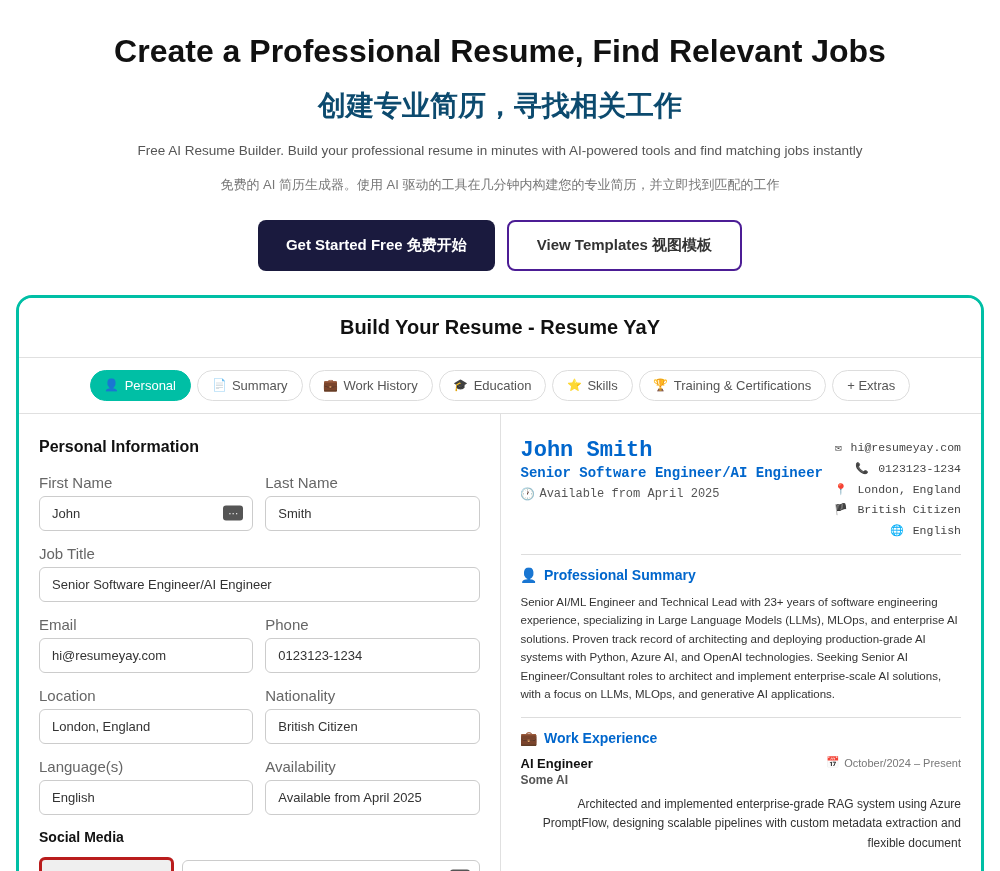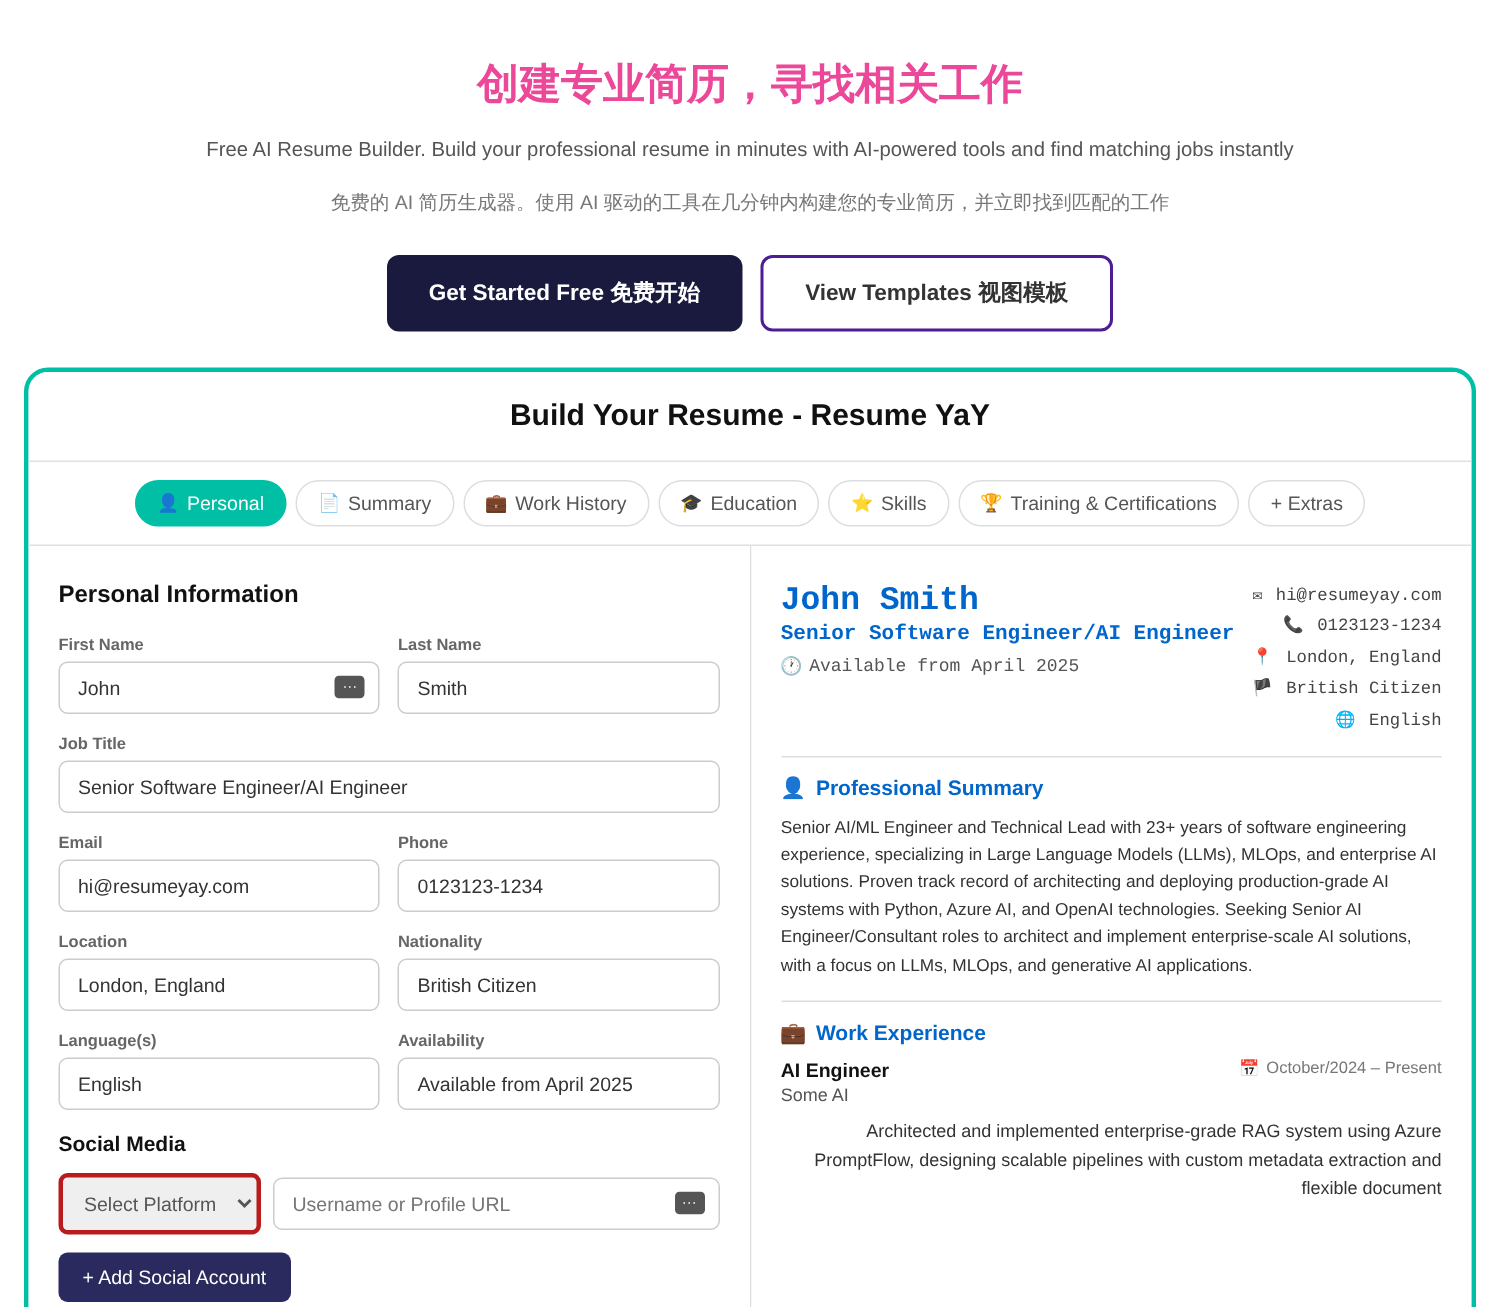--- a/index.html
+++ b/index.html
@@ -1,21 +1,21 @@
 <!DOCTYPE html>
 <html><head>
   <meta charset="utf-8">
   <style>
     * { box-sizing: border-box; margin: 0; padding: 0; }
     body { font-family: -apple-system, BlinkMacSystemFont, 'Segoe UI', sans-serif; background: #fff; color: #333; }
 
     
     .hero { text-align: center; padding: 32px 20px 24px; }
     .hero-title-en { font-size: 32px; font-weight: 700; color: #111; line-height: 1.2; }
-    .hero-title-zh { font-size: 28px; font-weight: 700; color: #ec4899; line-height: 1.4; margin-top: 4px; }
+    .hero-title-zh { font-size: 28px; font-weight: 700; color: #0c4a6e; line-height: 1.4; margin-top: 16px; }
     .hero-subtitle { margin-top: 14px; color: #555; font-size: 13.5px; line-height: 1.6; }
     .hero-subtitle-zh { color: #777; font-size: 13px; }
     .hero-buttons { display: flex; justify-content: center; gap: 12px; margin-top: 24px; }
     .btn-primary { background: #1a1a3e; color: #fff; border: none; padding: 14px 28px; border-radius: 8px; font-size: 15px; font-weight: 600; cursor: pointer; }
     .btn-secondary { background: #fff; color: #333; border: 2px solid #4c1d95; padding: 14px 28px; border-radius: 8px; font-size: 15px; font-weight: 600; cursor: pointer; }
 
     
     .app-container { margin: 0 16px 16px; border: 3px solid #00bfa5; border-radius: 16px; background: #f0f4f8; overflow: hidden; }
     .app-header { background: #fff; text-align: center; padding: 18px; border-bottom: 1px solid #e0e0e0; }
     .app-header-title { font-size: 20px; font-weight: 700; color: #111; }
@@ -29,21 +29,21 @@
     
     .main-layout { display: flex; gap: 0; min-height: 480px; }
     .form-panel { flex: 1; background: #fff; padding: 24px 20px; border-right: 1px solid #e0e0e0; overflow-y: auto; }
     .preview-panel { flex: 1; background: #fff; padding: 24px 20px; overflow-y: auto; }
 
     
     .form-section-title { font-size: 16px; font-weight: 700; color: #111; margin-bottom: 18px; }
     .form-row { display: flex; gap: 12px; margin-bottom: 14px; }
     .form-group { flex: 1; display: flex; flex-direction: column; }
     .form-group.full { flex: 1 1 100%; }
-    .form-label { font-size: 11px; color: #666; margin-bottom: 5px; font-weight: 700; }
+    .form-label { font-size: 15px; color: #666; margin-bottom: 5px; font-weight: 400; }
     .form-input { border: 1px solid #ccc; border-radius: 6px; padding: 9px 12px; font-size: 13px; color: #333; outline: none; width: 100%; }
     .input-with-icon { position: relative; }
     .input-icon { position: absolute; right: 10px; top: 50%; transform: translateY(-50%); background: #555; color: #fff; border-radius: 3px; font-size: 10px; padding: 2px 5px; }
 
     .social-media-title { font-size: 14px; font-weight: 700; margin-bottom: 12px; color: #111; }
     .social-row { display: flex; gap: 8px; align-items: center; margin-bottom: 12px; }
     .social-select { border: 3px solid #b91c1c; border-radius: 6px; padding: 9px 10px; font-size: 13px; color: #555; min-width: 130px; }
     .social-input { flex: 1; border: 1px solid #ccc; border-radius: 6px; padding: 9px 12px; font-size: 13px; color: #aaa; }
     .add-social-btn { display: inline-flex; align-items: center; gap: 6px; background: #2a2a5e; color: #fff; border: none; padding: 9px 16px; border-radius: 6px; font-size: 13px; cursor: pointer; }
 
@@ -54,29 +54,30 @@
     .resume-contact { text-align: right; font-size: 11.5px; color: #444; line-height: 1.8; }
     .resume-contact-row { display: flex; justify-content: space-between; align-items: flex-start; margin-bottom: 12px; font-family: Liberation Mono, monospace; }
     .resume-header-left { flex: 1; }
     .resume-header-right { flex: 0 0 auto; }
     .resume-divider { border: none; border-top: 1px solid #ddd; margin: 12px 0; }
 
     .resume-section-title { font-size: 14px; font-weight: 700; color: #0066cc; display: flex; align-items: center; gap: 6px; margin-bottom: 10px; }
     .resume-body-text { font-size: 11.5px; color: #333; line-height: 1.6; margin-bottom: 14px; }
     .resume-job-header { display: flex; justify-content: space-between; align-items: flex-start; }
     .resume-job-title { font-size: 13px; font-weight: 600; color: #111; }
-    .resume-job-company { font-size: 12px; color: #555; margin-top: 2px; }
+    .resume-job-company { font-size: 12px; color: #555; margin-top: 2px; font-weight: bold; }
     .resume-job-date { font-size: 11px; color: #777; display: flex; align-items: center; gap: 4px; white-space: nowrap; }
 
     .contact-icon { font-size: 11px; margin-right: 2px; }
   </style>
 </head>
 <body>
 
 <div class="hero">
+  <h1 class="hero-title-en">Create a Professional Resume, Find Relevant Jobs</h1>
   <h2 class="hero-title-zh">创建专业简历，寻找相关工作</h2>
   <p class="hero-subtitle">Free AI Resume Builder. Build your professional resume in minutes with AI-powered tools and find matching jobs instantly</p>
   <p class="hero-subtitle hero-subtitle-zh">免费的 AI 简历生成器。使用 AI 驱动的工具在几分钟内构建您的专业简历，并立即找到匹配的工作</p>
   <div class="hero-buttons">
     <button class="btn-primary">Get Started Free  免费开始</button>
     <button class="btn-secondary">View Templates  视图模板</button>
   </div>
 </div>
 
 <div class="app-container">

